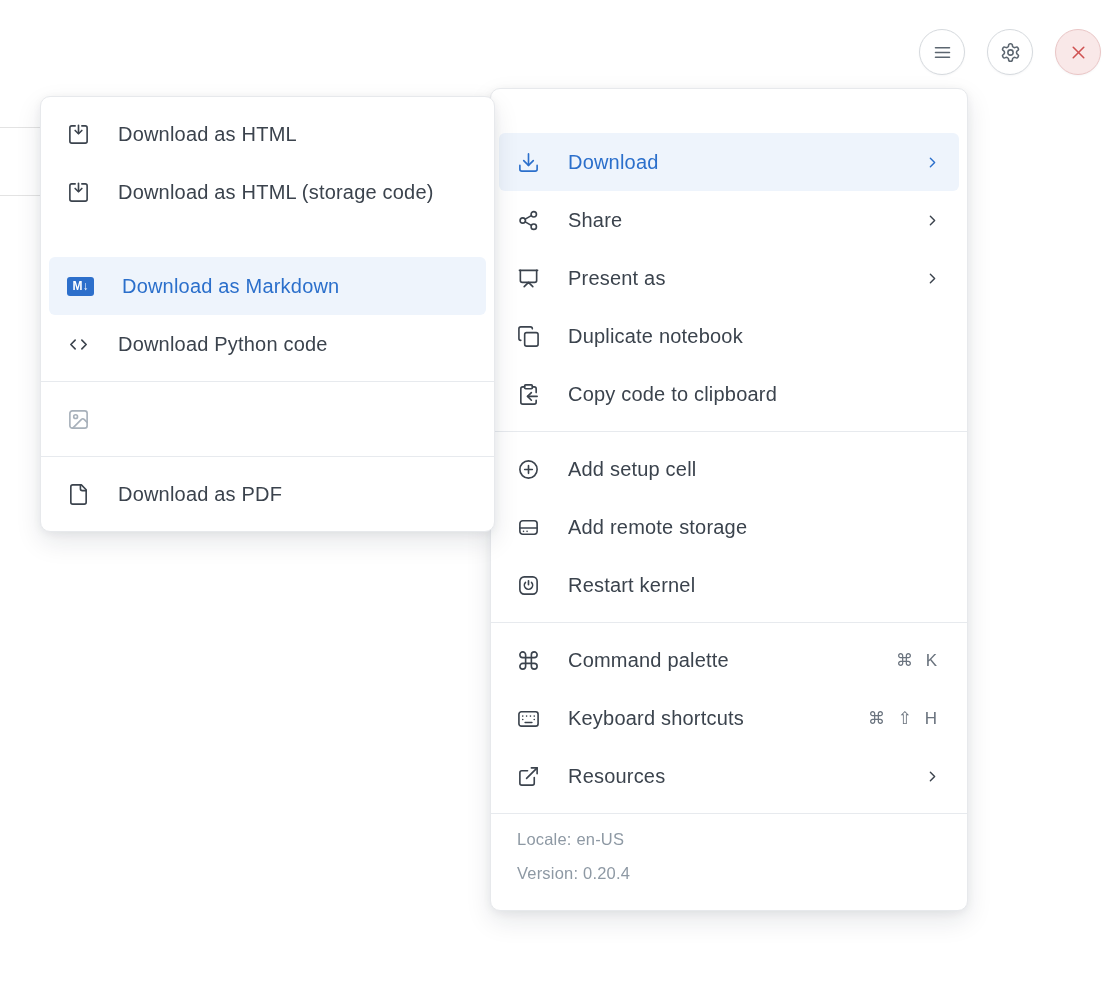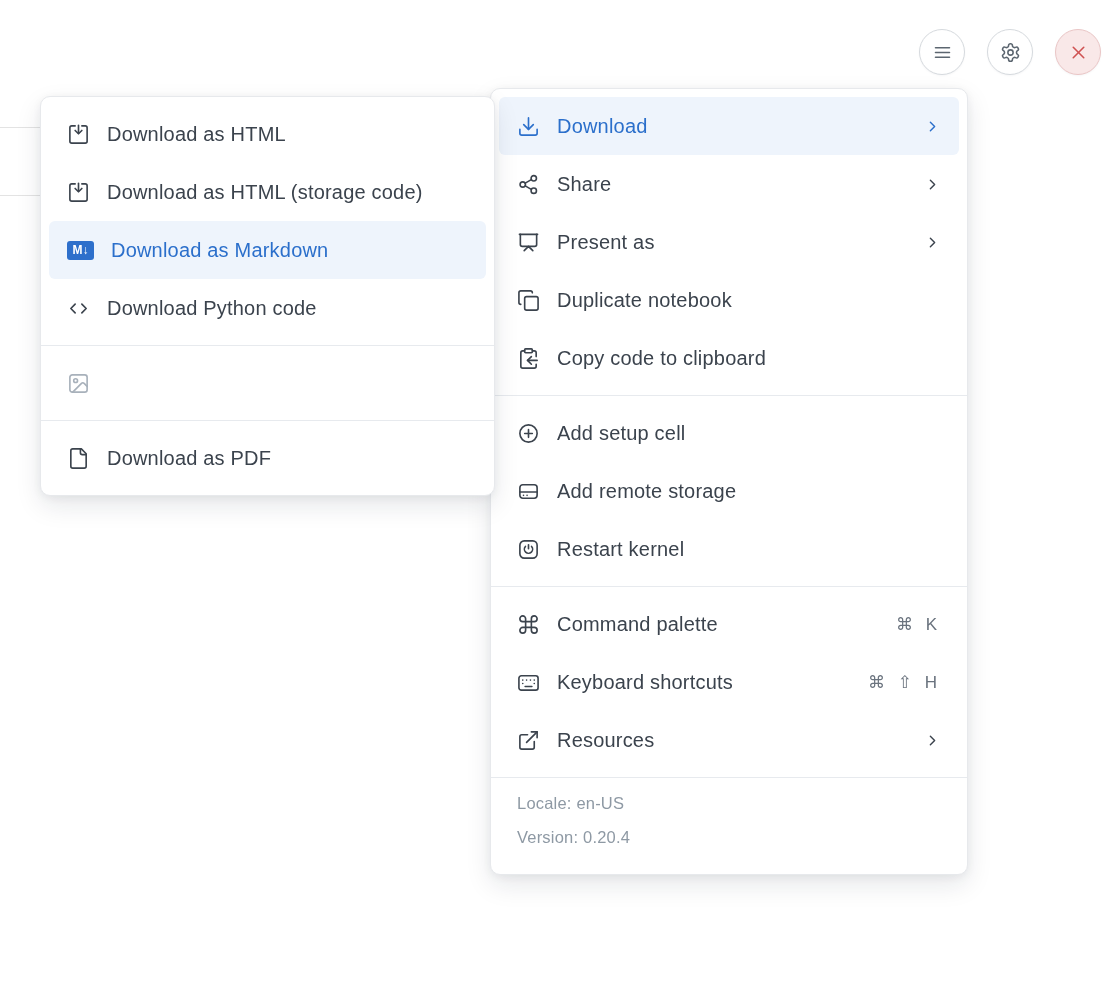--- a/index.html
+++ b/index.html
@@ -27,22 +27,22 @@
   .round-btn.danger{background:#f9e8e8;border-color:#eac6c6;color:#cf5252;}
 
   
   .menu-panel{position:absolute;background:#fff;border:1px solid var(--panel-border);
     border-radius:10px;padding:8px 0;
     box-shadow:0 10px 26px rgba(20,30,50,.10),0 2px 8px rgba(20,30,50,.06);}
   #main-menu{left:490px;top:88px;width:478px;z-index:2;}
   #download-submenu{left:40px;top:96px;width:455px;z-index:5;}
 
   .menu-item{display:flex;align-items:center;height:58px;margin:0 8px;padding:0 18px;
-    border-radius:6px;font-size:20px;color:var(--text);gap:17px;cursor:pointer;letter-spacing:.2px;}
-  .menu-item.active{background:var(--blue-bg);color:var(--blue);}
+    border-radius:6px;font-size:20px;color:var(--text);gap:28px;cursor:pointer;letter-spacing:.2px;}
+  .menu-item.active{background:var(--blue-bg);color:var(--blue);margin-top:36px;}
   .menu-item.disabled{color:var(--disabled);cursor:default;}
   .mi-icon{width:23px;height:23px;flex:0 0 auto;}
   .mi-icon,.mi-chevron{fill:none;stroke:currentColor;stroke-width:1.7;stroke-linecap:round;stroke-linejoin:round;}
   .mi-label{flex:1 1 auto;white-space:nowrap;}
   .mi-chevron{width:17px;height:17px;flex:0 0 auto;stroke-width:2;}
   .mi-shortcut{font-size:17px;color:#6a737e;letter-spacing:4px;white-space:nowrap;}
 
   .md-badge{width:27px;height:19px;flex:0 0 auto;background:#2d6fcb;color:#fff;border-radius:3px;
     font-size:12px;font-weight:bold;display:flex;align-items:center;justify-content:center;letter-spacing:0;}
 

